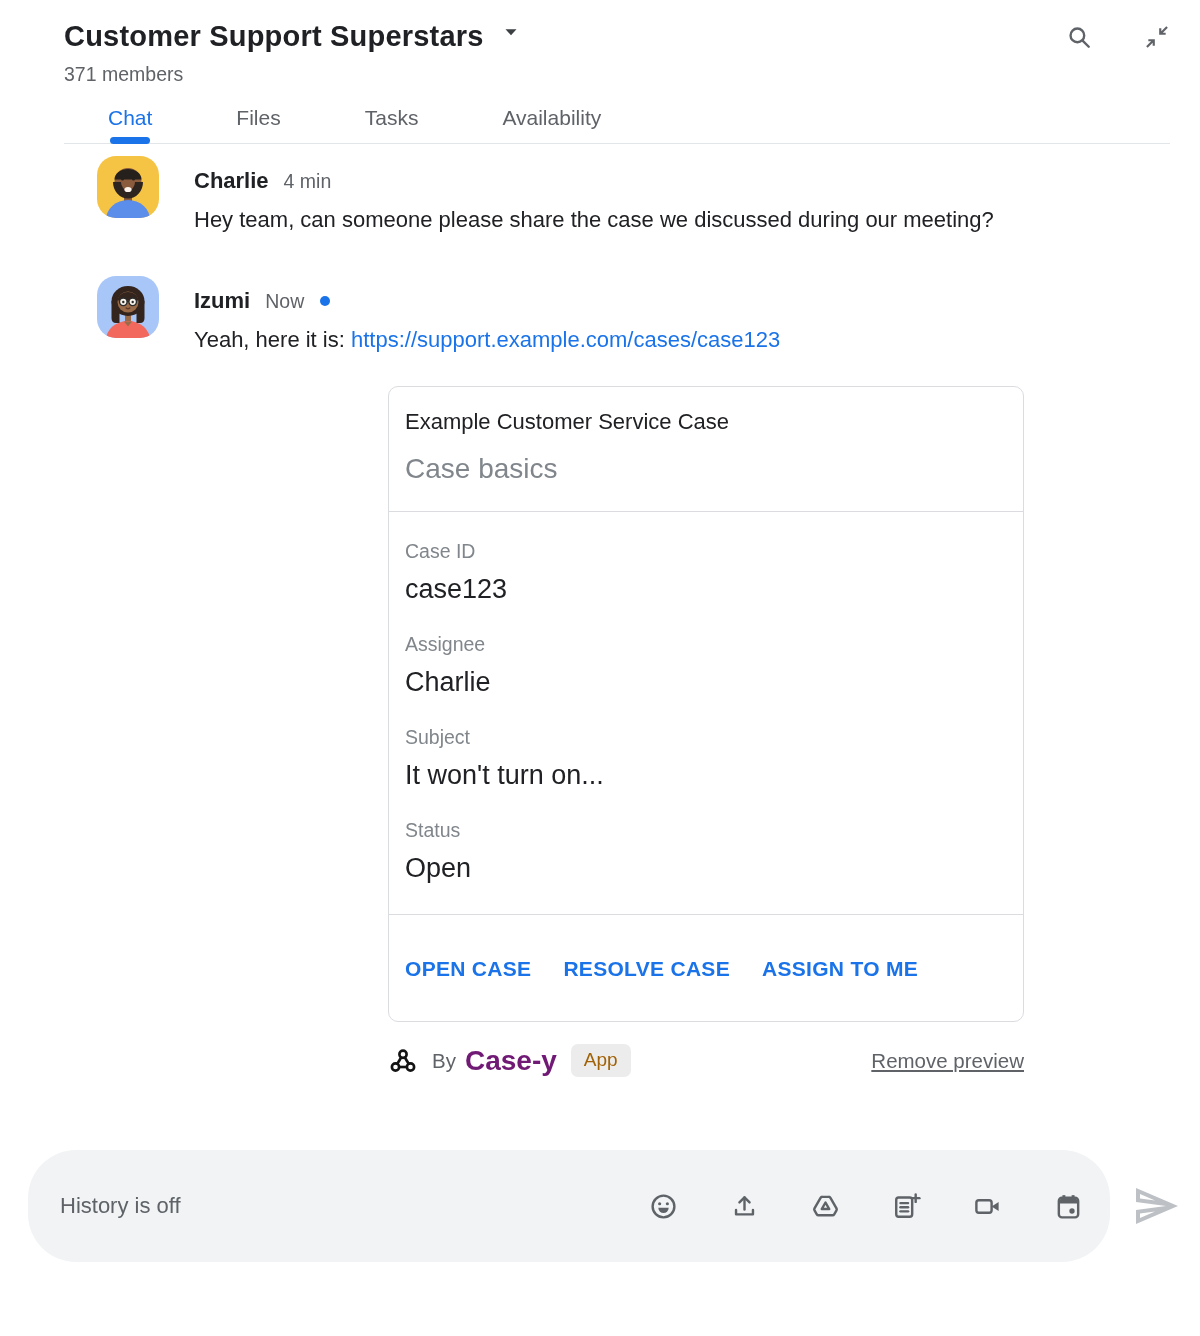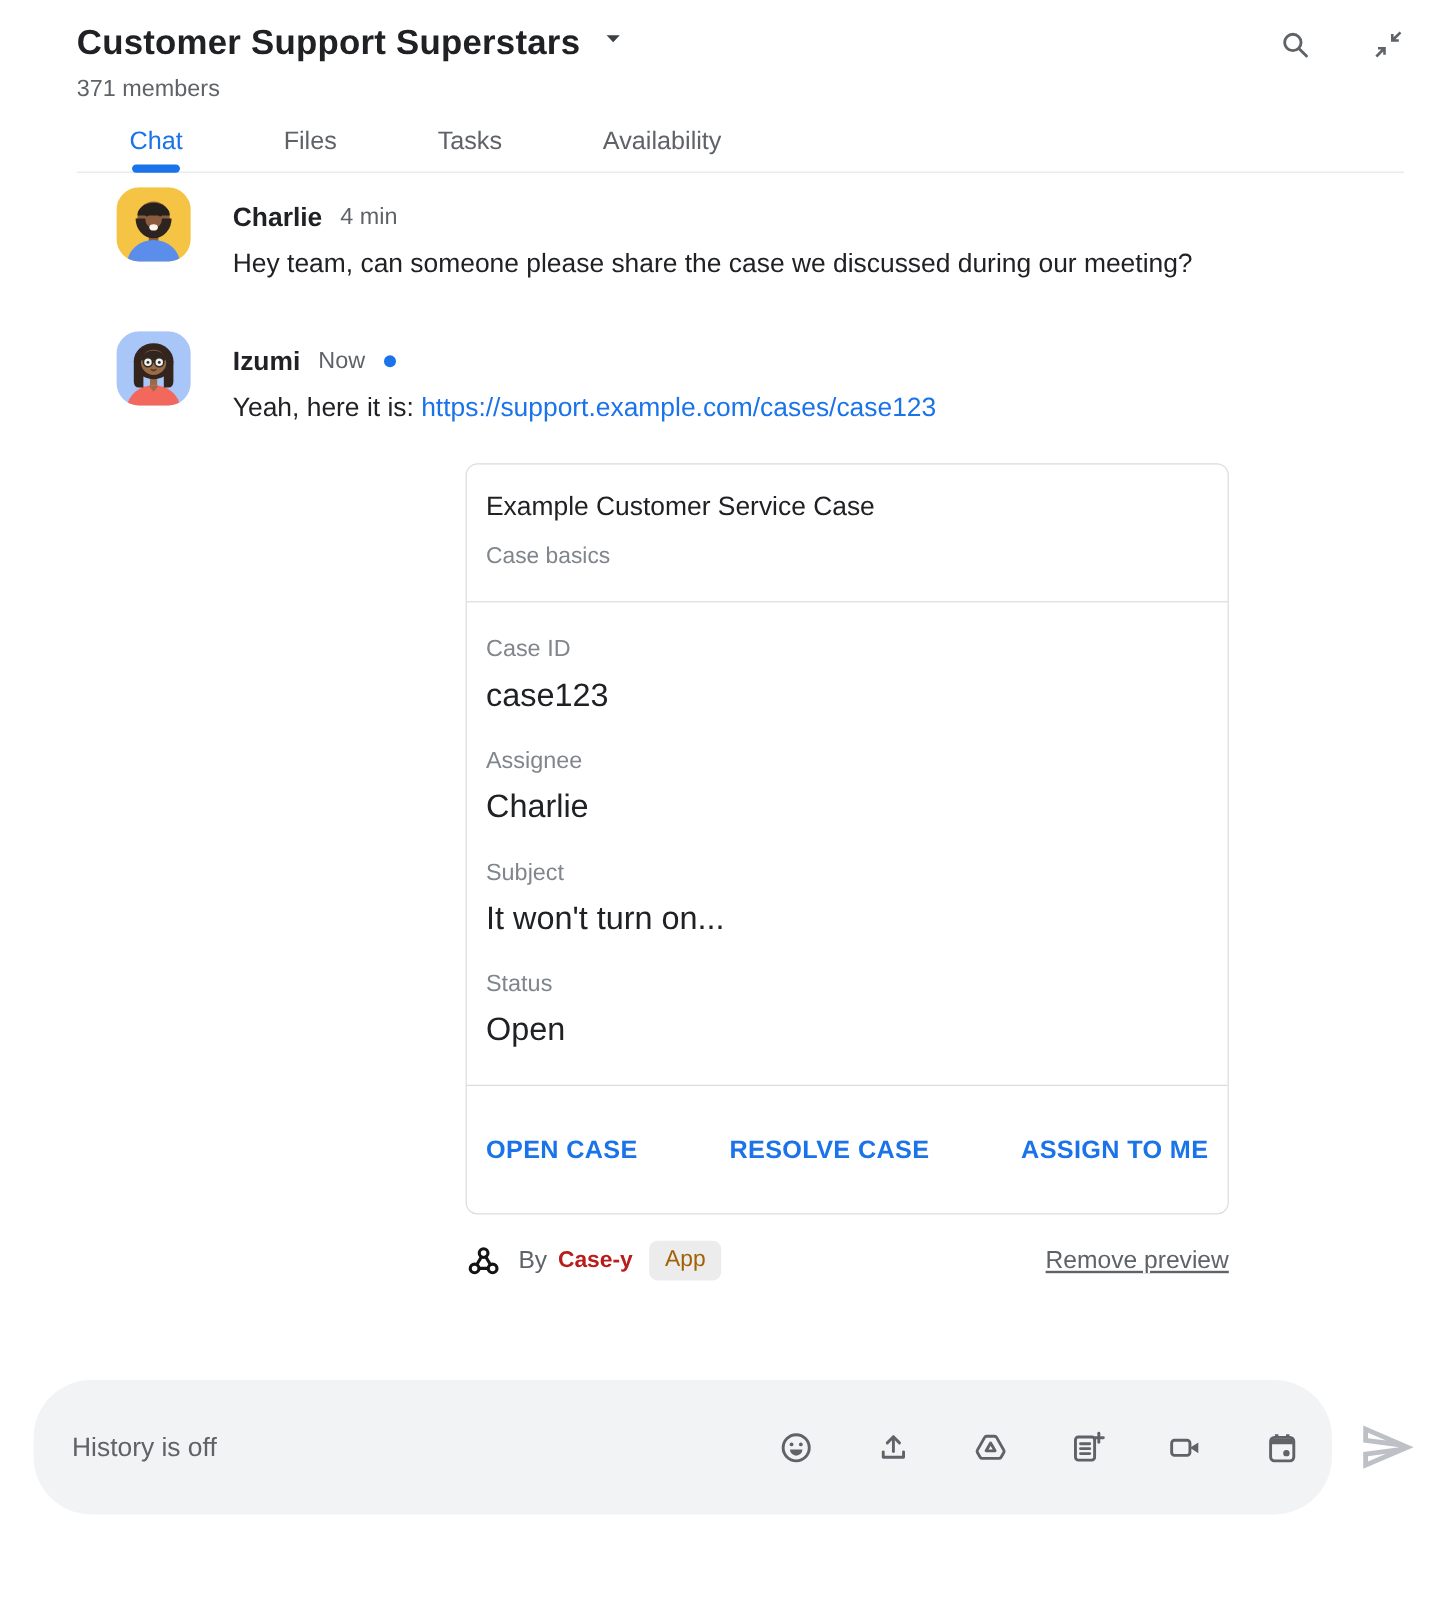--- a/index.html
+++ b/index.html
@@ -50,38 +50,38 @@
   .msg-link { color: #1a73e8; text-decoration: none; cursor: pointer; }
 
   
   .card {
     margin: 26px 0 0 194px; width: 636px;
     border: 1px solid #dadce0; border-radius: 10px;
     background: #fff;
   }
   .card-header { padding: 22px 16px 26px; }
   .card-title { font-size: 22px; color: #202124; }
-  .card-subtitle { margin-top: 18px; font-size: 19px; color: #80868b; }
+  .card-subtitle { margin-top: 18px; font-size: 28px; color: #80868b; }
   .card-sep { border-top: 1px solid #dadce0; }
   .card-fields { padding: 28px 16px 2px; }
   .field { margin-bottom: 28px; }
   .field-label { font-size: 19.5px; color: #80868b; }
   .field-value { margin-top: 11px; font-size: 27px; color: #202124; }
-  .card-actions { display: flex; gap: 32px; padding: 42px 16px 40px; justify-content: space-between; }
+  .card-actions { display: flex; gap: 32px; padding: 42px 16px 40px; }
   .card-action-btn {
     font-size: 21px; font-weight: 700; letter-spacing: .3px; color: #1a73e8;
     background: none; border: none; padding: 0; cursor: pointer;
     font-family: "Liberation Sans", sans-serif;
   }
 
   
   .attribution { display: flex; align-items: center; margin: 22px 0 0 194px; width: 636px; }
   .webhook { width: 30px; height: 30px; display: block; }
   .by-label { margin-left: 14px; font-size: 20.5px; color: #5f6368; }
-  .app-name { margin-left: 9px; font-size: 19px; font-weight: 700; color: #b91c1c; }
+  .app-name { margin-left: 9px; font-size: 28px; font-weight: 700; color: #701a75; }
   .app-badge {
     margin-left: 14px; font-size: 19px; color: #a16207;
     background: #ececec; border-radius: 7px; padding: 5px 13px 6px;
   }
   .remove-preview { margin-left: auto; font-size: 20.5px; color: #5f6368; text-decoration: underline; cursor: pointer; }
 
   
   .composer { position: absolute; left: 28px; right: 20px; top: 1150px; display: flex; align-items: center; }
   .composer-pill {
     flex: 1; height: 112px; border-radius: 48px; background: #f1f3f4;

